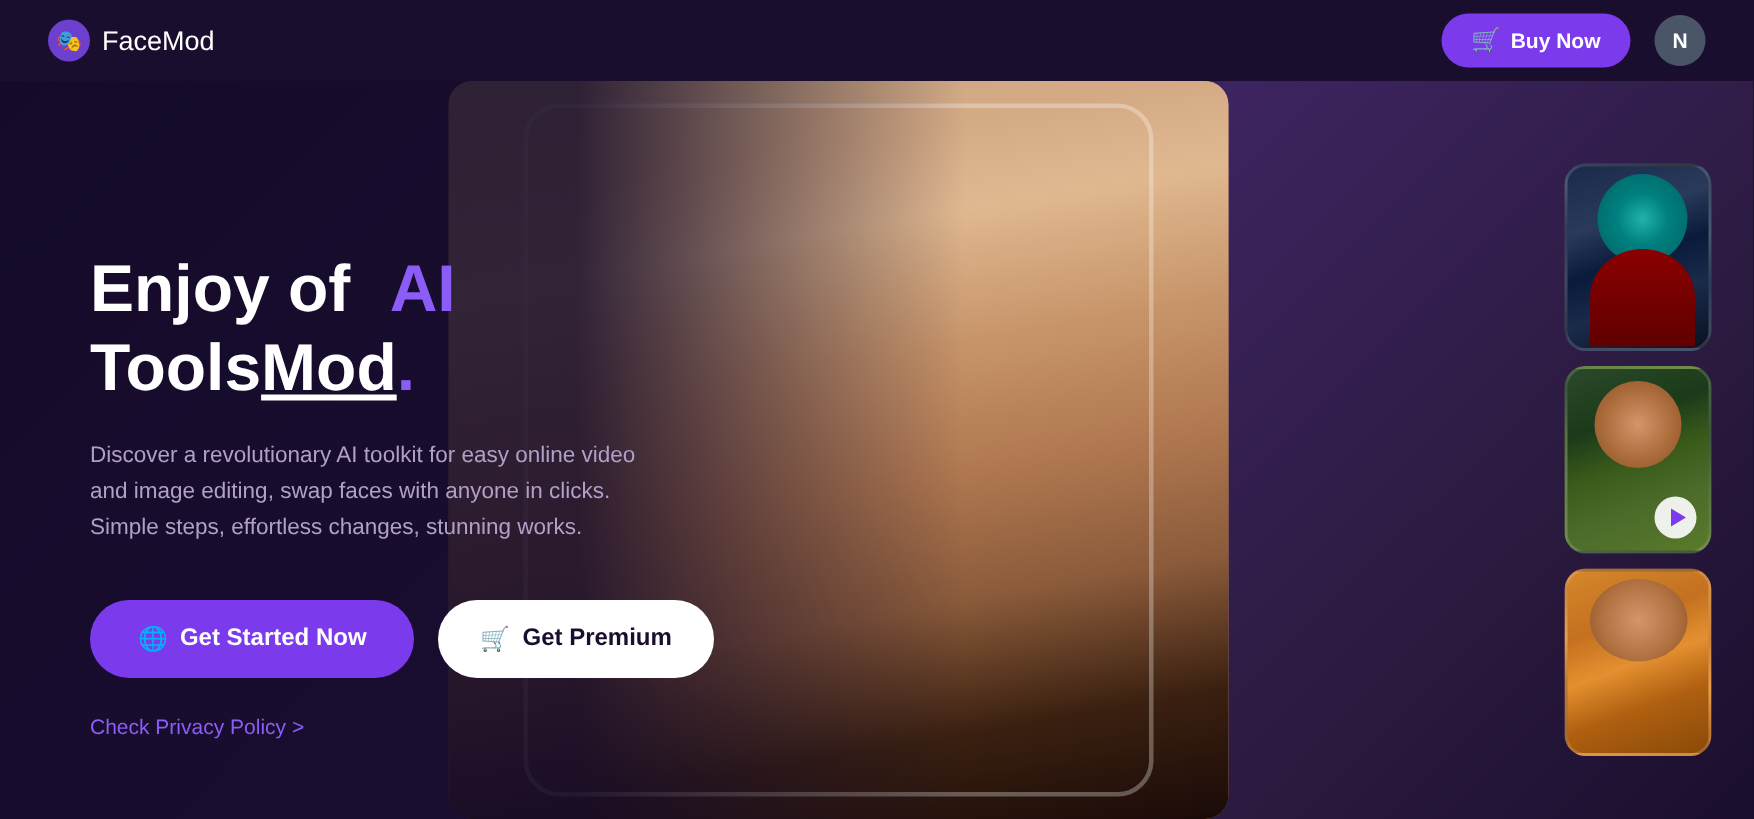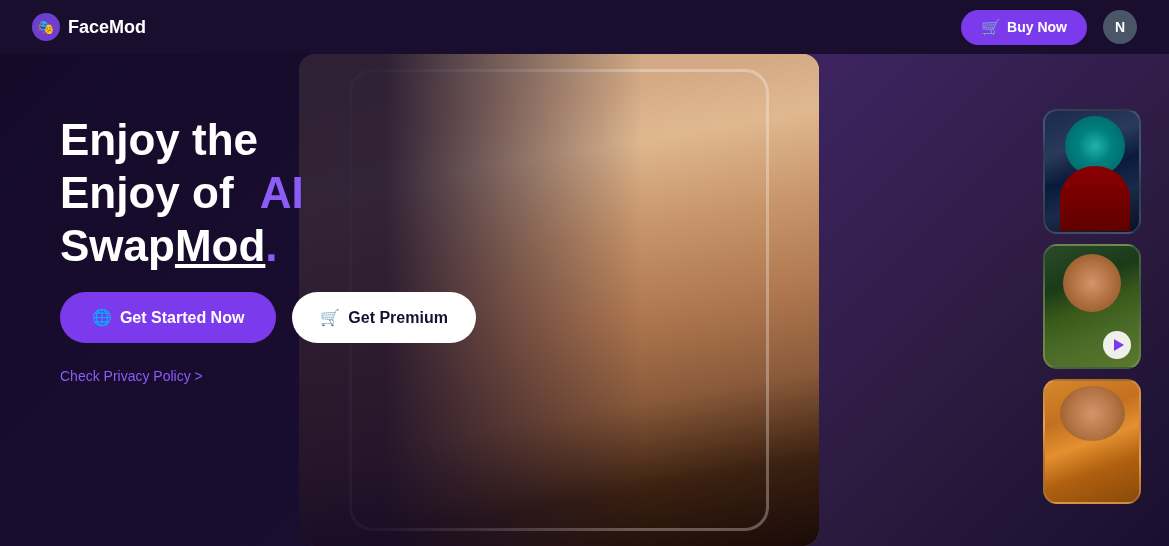--- a/index.html
+++ b/index.html
@@ -34,21 +34,21 @@
       height: 28px;
       background: #6c3fcf;
       border-radius: 50%;
       display: flex;
       align-items: center;
       justify-content: center;
       font-size: 14px;
     }
     .logo-text {
       font-size: 18px;
-      font-weight: 700;
+      font-weight: 400;
       color: white;
     }
     .nav-links {
       display: flex;
       align-items: center;
       gap: 40px;
     }
     .nav-link {
       color: #ccc;
       font-size: 15px;
@@ -356,24 +356,25 @@
     <div class="thumbnail thumb-2">
       <div class="play-icon">
         <div class="play-triangle"></div>
       </div>
     </div>
     <div class="thumbnail thumb-3"></div>
   </div>
 
   <div class="hero-content">
     <h1 class="hero-title">
-      <span>Enjoy the</span><br>
+      <br>
       <span>Enjoy of </span><span class="highlight">AI</span><br>
-      <span>Swap</span><span class="brand-mod">Mod</span><span class="brand-dot">.</span>
+      <span>Tools</span><span class="brand-mod">Mod</span><span class="brand-dot">.</span>
     </h1>
+    <p class="hero-description">Discover a revolutionary AI toolkit for easy online video and image editing, swap faces with anyone in clicks. Simple steps, effortless changes, stunning works.</p>
     <div class="hero-buttons">
       <button class="btn-get-started">
         <span class="globe-icon">🌐</span>
         <span>Get Started Now</span>
       </button>
       <button class="btn-get-premium">
         <span class="cart-icon">🛒</span>
         <span>Get Premium</span>
       </button>
     </div>

